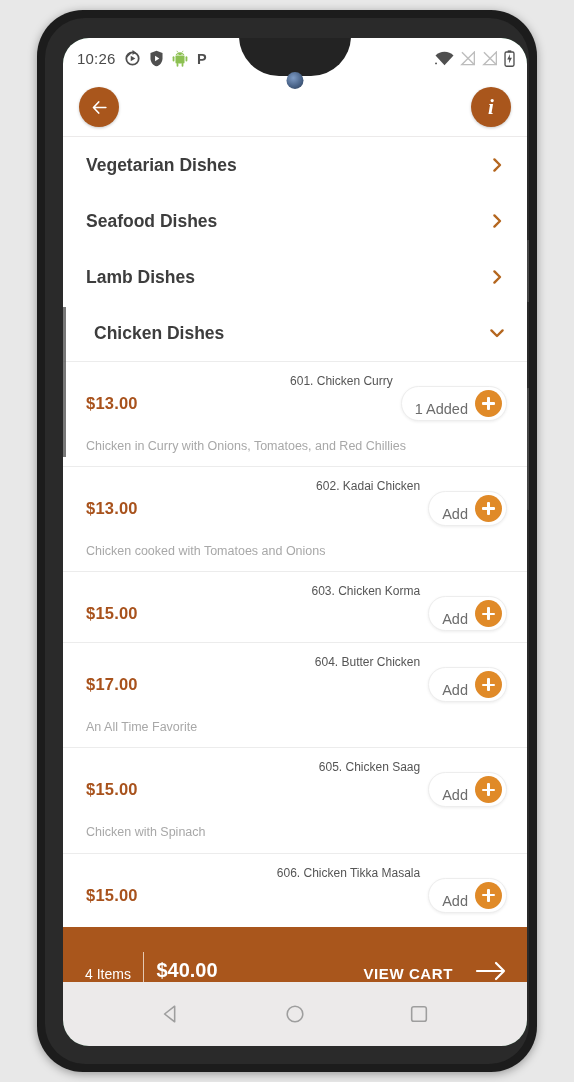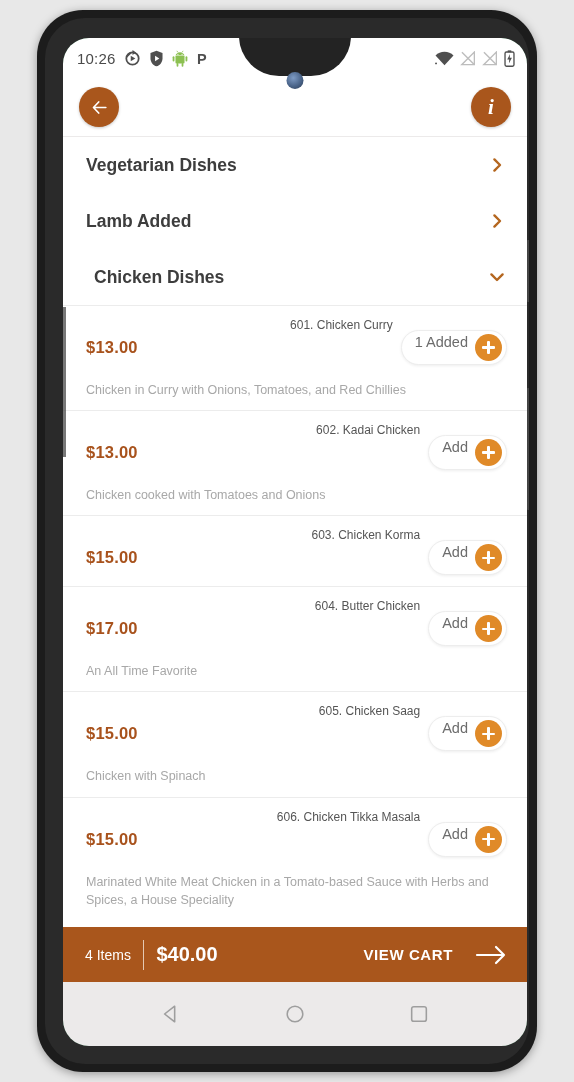--- a/index.html
+++ b/index.html
@@ -166,21 +166,21 @@
   .mi-price {
     font-size: 16.5px; color: #a8521c; font-weight: bold;
     margin-top: 5px; letter-spacing: .2px;
   }
   .mi-desc {
     font-size: 12.5px; color: #a8a8a8;
     margin-top: 16px; line-height: 1.45;
   }
   .add-pill {
     flex: 0 0 auto;
-    display: flex; align-items: flex-start; gap: 7px;
+    display: flex; align-items: flex-end; gap: 7px;
     background: #fff;
     border: 1px solid #ededed;
     border-radius: 22px;
     padding: 3px 4px 3px 13px;
     margin-top: 12px;
     cursor: pointer;
     box-shadow: 0 1px 3px rgba(0,0,0,0.07);
   }
   .add-pill-label { font-size: 14.5px; color: #6c6c6c; white-space: nowrap; }
   .plus-circle {
@@ -193,21 +193,21 @@
   }
   .plus-circle:before { left: 7px; right: 7px; top: 12.3px; height: 2.6px; }
   .plus-circle:after  { top: 7px; bottom: 7px; left: 12.3px; width: 2.6px; }
 
   
   #cart-bar {
     position: absolute;
     left: 0; right: 0; bottom: 0;
     height: 55px;
     background: #a9561c;
-    display: flex; align-items: center;
+    display: flex; align-items: flex-end;
     padding: 0 20px 0 22px;
     z-index: 10;
   }
   #cart-count { color: #fff; font-size: 14px; }
   #cart-divider {
     width: 1.5px; height: 30px; background: #f0dccb;
     margin: 0 12px; opacity: .85;
   }
   #cart-total { color: #fff; font-size: 20px; font-weight: bold; }
   #view-cart-label {
@@ -306,23 +306,29 @@
 
         <div id="scroll-indicator"></div>
 
         <div class="category-row">
           <span class="category-label">Vegetarian Dishes</span>
           <svg class="chev chev-right" viewBox="0 0 16 16">
             <path d="M5.4 2.4 11 8l-5.6 5.6"></path>
           </svg>
         </div>
 
-
         <div class="category-row">
-          <span class="category-label">Lamb Added</span>
+          <span class="category-label">Seafood Dishes</span>
+          <svg class="chev chev-right" viewBox="0 0 16 16">
+            <path d="M5.4 2.4 11 8l-5.6 5.6"></path>
+          </svg>
+        </div>
+
+        <div class="category-row">
+          <span class="category-label">Lamb Dishes</span>
           <svg class="chev chev-right" viewBox="0 0 16 16">
             <path d="M5.4 2.4 11 8l-5.6 5.6"></path>
           </svg>
         </div>
 
         <div class="category-row">
           <span class="category-label" style="font-weight:bold;margin-left:8px;">Chicken Dishes</span>
           <svg class="chev chev-down" viewBox="0 0 16 16">
             <path d="M2.4 5.4 8 11l5.6-5.6"></path>
           </svg>

